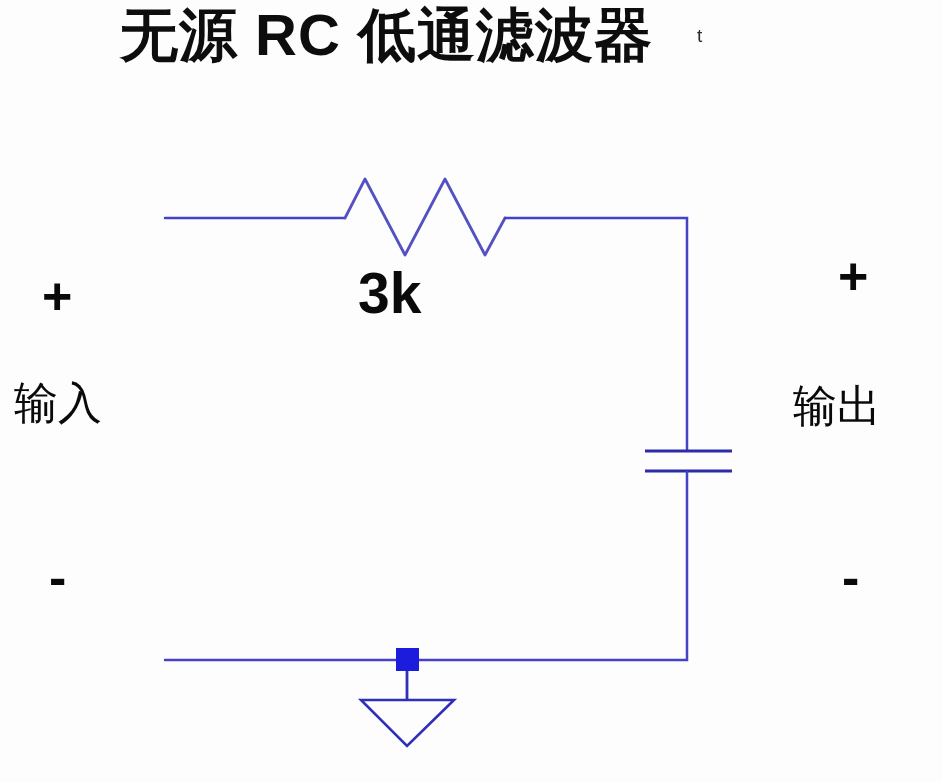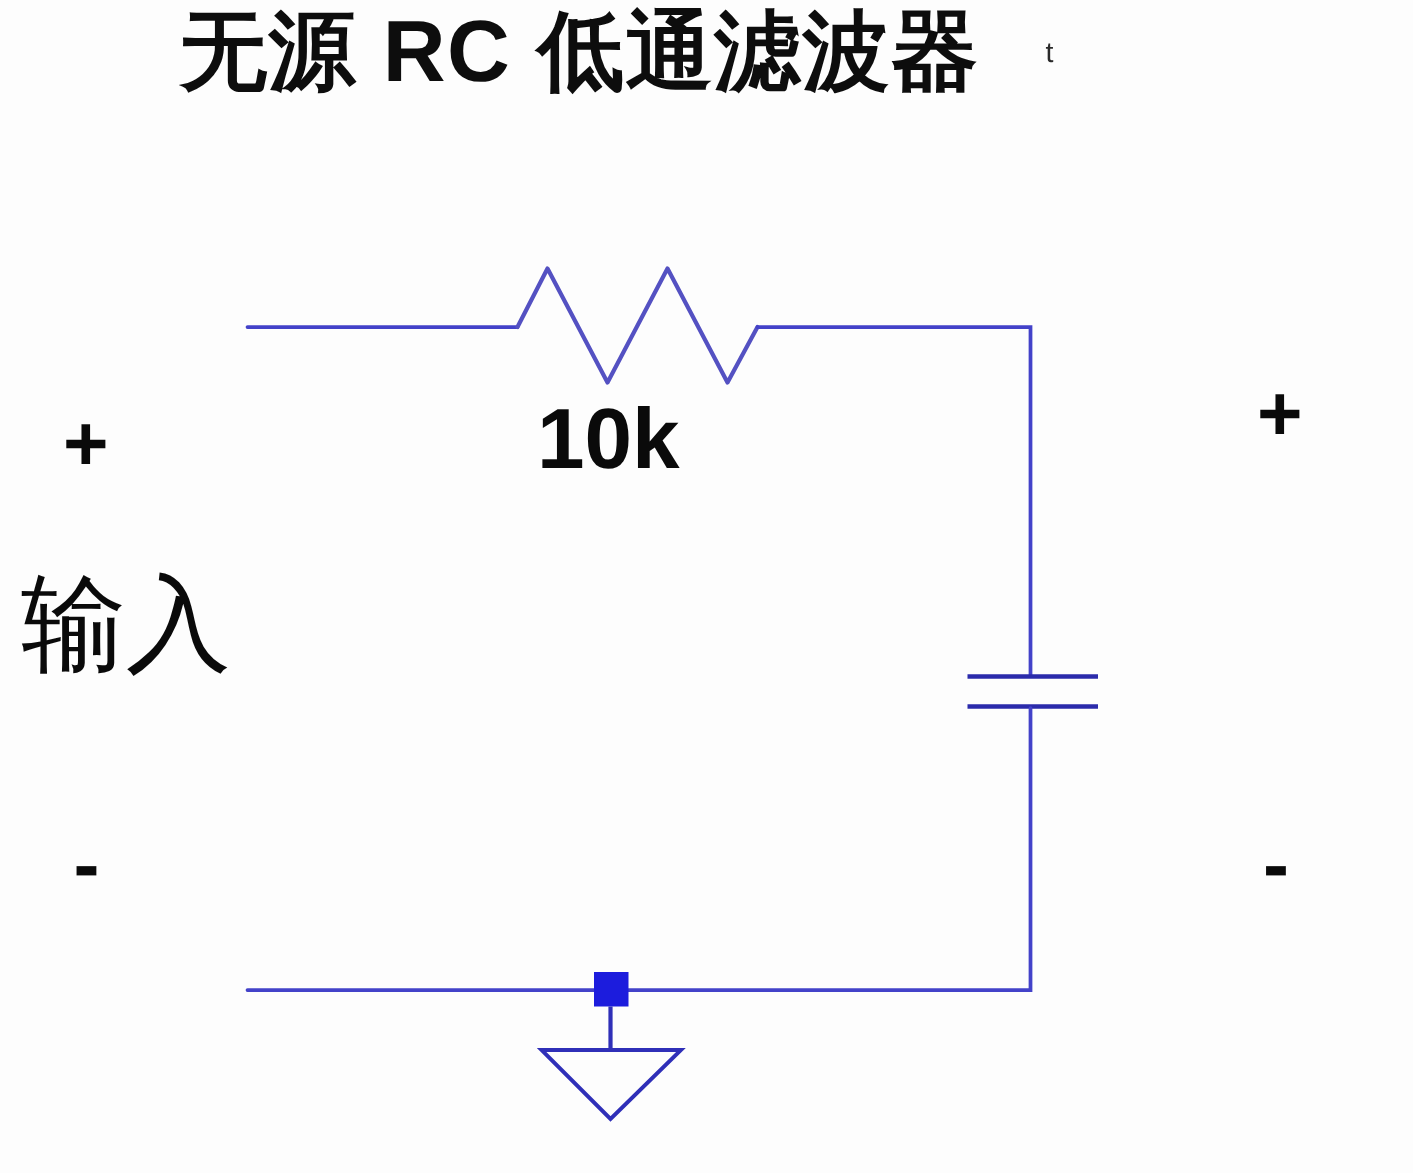--- a/index.html
+++ b/index.html
@@ -36,21 +36,21 @@
     color: #0a0a0a;
   }
   .r-label { left: 358px; top: 265px; }
   .c-label { left: 530px; top: 428px; }
   .sign {
     font-size: 52px;
     font-weight: 700;
     color: #0a0a0a;
   }
   .port-label {
-    font-size: 70px;
+    font-size: 44px;
     font-weight: 400;
     color: #0a0a0a;
   }
   .in-plus  { left: 42px;  top: 270px; }
   .in-name  { left: 14px;  top: 381px; }
   .in-minus { left: 49px;  top: 551px; }
   .out-plus  { left: 838px; top: 250px; }
   .out-name  { left: 793px; top: 384px; }
   .out-minus { left: 842px; top: 551px; }
   svg.circuit {
@@ -81,22 +81,23 @@
     <rect x="396" y="648" width="23" height="23" fill="#1c1cdd"></rect>
 
     <path d="M407,671 V701" fill="none" stroke-width="2.8" stroke="#2f2fb8"></path>
 
     <path d="M361,700 H454 L407,746 Z" fill="none" stroke-width="2.6" stroke-linejoin="miter" stroke="#2f2fb8"></path>
   </svg>
 
   <div class="abs title">无源 RC 低通滤波器</div>
   <div class="abs watermark">t</div>
 
-  <div class="abs comp-label r-label">10k</div>
+  <div class="abs comp-label r-label">3k</div>
 
   <div class="abs sign in-plus">+</div>
   <div class="abs port-label in-name">输入</div>
   <div class="abs sign in-minus">-</div>
 
   <div class="abs sign out-plus">+</div>
+  <div class="abs port-label out-name">输出</div>
   <div class="abs sign out-minus">-</div>
 
 </div>
 
 </body></html>

